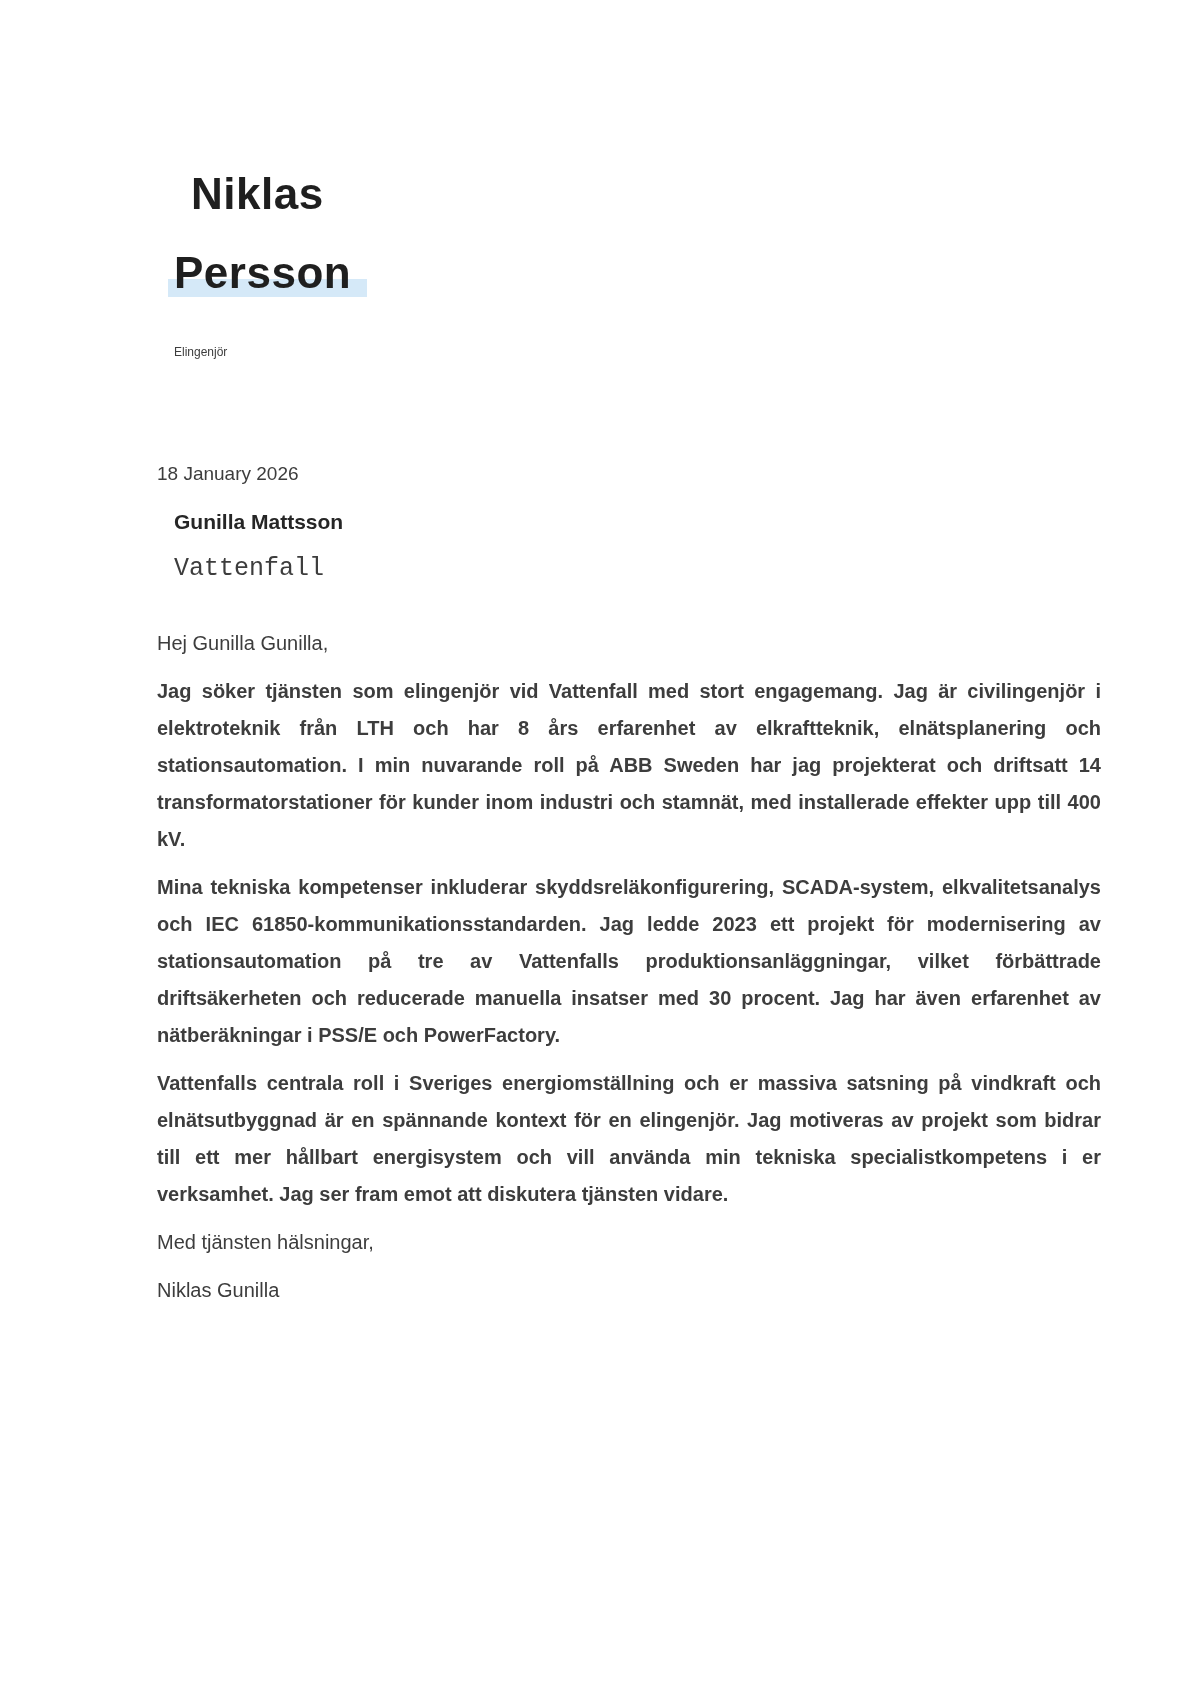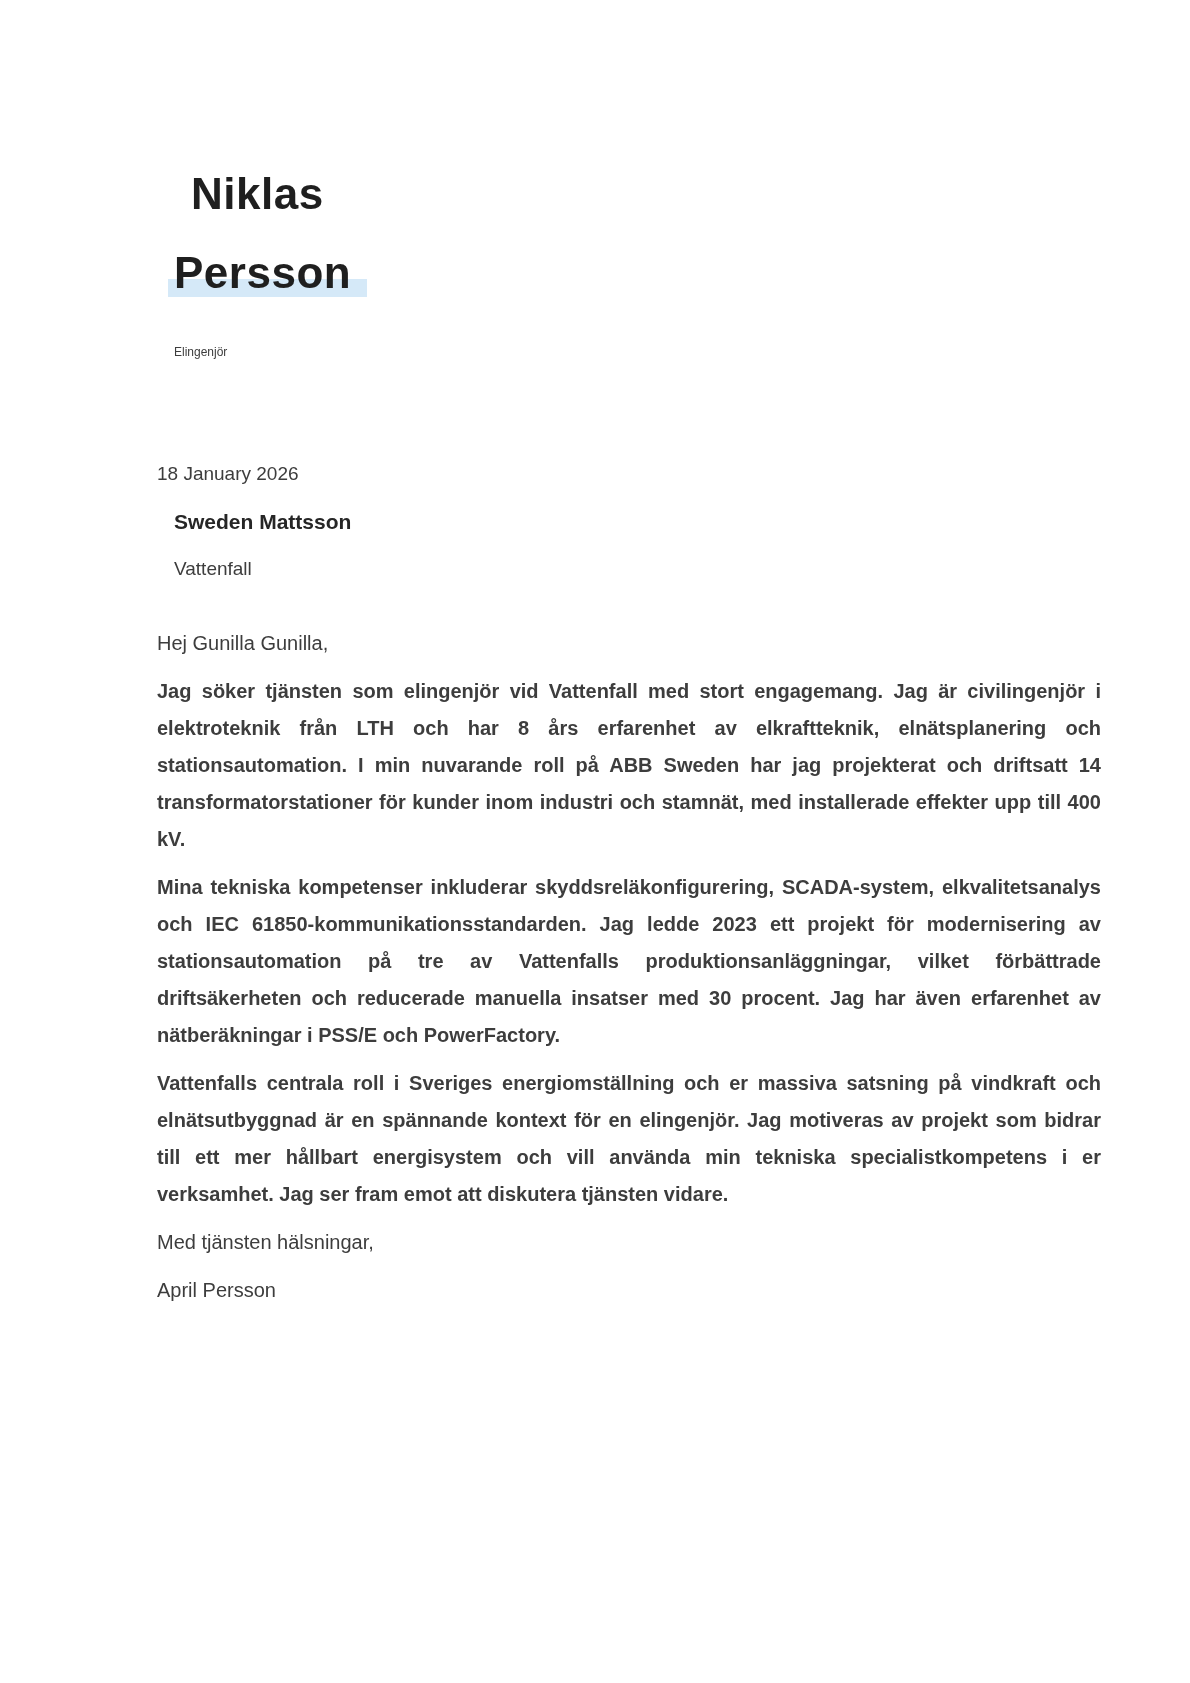--- a/index.html
+++ b/index.html
@@ -69,22 +69,23 @@
   .recipient{
     margin-top: 19px;
   }
   .recipient-name{
     font-size: 21px;
     line-height: 31px;
     font-weight: 700;
     color: #262626;
   }
   .recipient-company{
-    font-size: 19px;
+    font-size: 25px;
     line-height: 29px;
+    font-family: Liberation Mono, monospace;
   }
   
   .letter-body{
     margin-top: 42px;
     font-size: 20px;
     line-height: 37px;
   }
   .letter-body p{
     margin: 0 0 11px 0;
   }
@@ -105,27 +106,27 @@
     <div class="identity">
       <h1><span class="first-name">Niklas</span><br><span class="last-name">Persson</span></h1>
       <div class="job-title">Elingenjör</div>
     </div>
   </header>
 
   <main>
     <div class="date">18 January 2026</div>
 
     <div class="recipient">
-      <div class="recipient-name">Sweden Mattsson</div>
+      <div class="recipient-name">Gunilla Mattsson</div>
       <div class="recipient-company">Vattenfall</div>
     </div>
 
     <div class="letter-body">
       <p class="greeting">Hej Gunilla Gunilla,</p>
       <p class="body-para">Jag söker tjänsten som elingenjör vid Vattenfall med stort engagemang. Jag är civilingenjör i elektroteknik från LTH och har 8 års erfarenhet av elkraftteknik, elnätsplanering och stationsautomation. I min nuvarande roll på ABB Sweden har jag projekterat och driftsatt 14 transformatorstationer för kunder inom industri och stamnät, med installerade effekter upp till 400 kV.</p>
       <p class="body-para">Mina tekniska kompetenser inkluderar skyddsreläkonfigurering, SCADA-system, elkvalitetsanalys och IEC 61850-kommunikationsstandarden. Jag ledde 2023 ett projekt för modernisering av stationsautomation på tre av Vattenfalls produktionsanläggningar, vilket förbättrade driftsäkerheten och reducerade manuella insatser med 30 procent. Jag har även erfarenhet av nätberäkningar i PSS/E och PowerFactory.</p>
       <p class="body-para">Vattenfalls centrala roll i Sveriges energiomställning och er massiva satsning på vindkraft och elnätsutbyggnad är en spännande kontext för en elingenjör. Jag motiveras av projekt som bidrar till ett mer hållbart energisystem och vill använda min tekniska specialistkompetens i er verksamhet. Jag ser fram emot att diskutera tjänsten vidare.</p>
       <p class="closing">Med tjänsten hälsningar,</p>
-      <p class="signature">April Persson</p>
+      <p class="signature">Niklas Gunilla</p>
     </div>
   </main>
 
 </div>
 
 </body></html>

